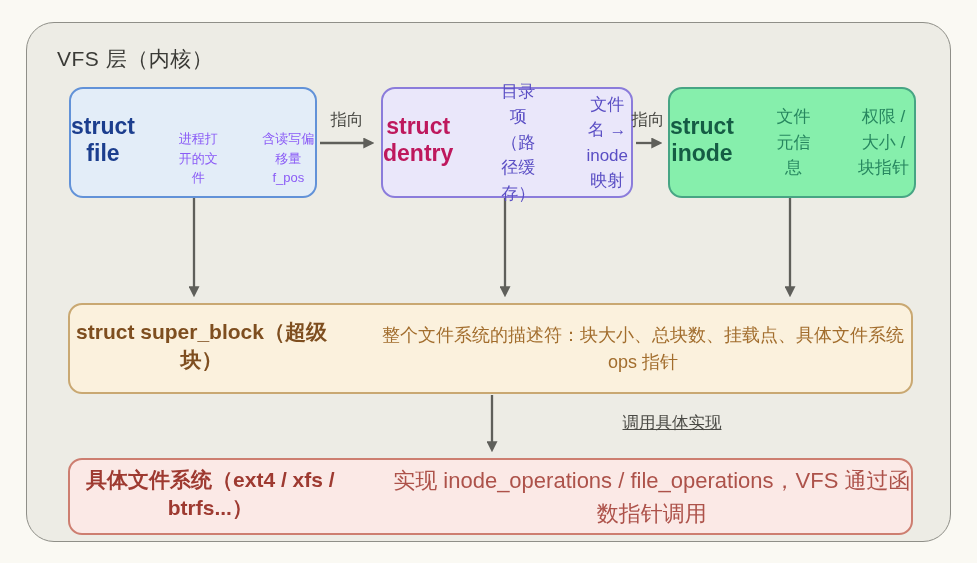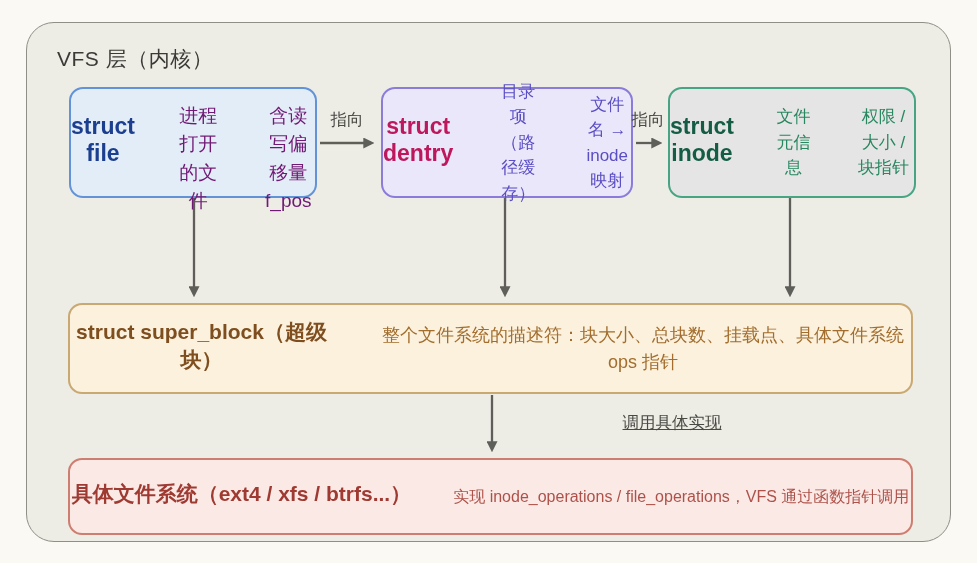--- a/index.html
+++ b/index.html
@@ -23,33 +23,33 @@
   svg.arrows{position:absolute;left:0;top:0;width:977px;height:563px;z-index:1;}
   .node{
     position:absolute;border-radius:14px;box-sizing:border-box;
     display:flex;flex-direction:row;align-items:center;justify-content:center;
     text-align:center;z-index:2;gap:42px;
   }
   .node .t{font-weight:700;}
   .node .l{line-height:1.5;}
   .node-file{left:69px;top:87px;width:248px;height:111px;background:#e3edf8;border:2px solid #6292d8;}
   .node-file .t{font-size:23px;color:#1c3e8e;margin-bottom:5px;}
-  .node-file .l{font-size:19px;color:#701a75;margin-top:32px;}
+  .node-file .l{font-size:13px;color:#8b5cf6;margin-top:32px;}
   .node-dentry{left:381px;top:87px;width:252px;height:111px;background:#eae7fa;border:2px solid #8b7cdb;}
   .node-dentry .t{font-size:23px;color:#be185d;margin-bottom:5px;}
   .node-dentry .l{font-size:17px;color:#5a4ec4;}
-  .node-inode{left:668px;top:87px;width:248px;height:111px;background:#e5e5e5;border:2px solid #47a584;}
+  .node-inode{left:668px;top:87px;width:248px;height:111px;background:#86efac;border:2px solid #47a584;}
   .node-inode .t{font-size:23px;color:#155c44;margin-bottom:5px;}
   .node-inode .l{font-size:17px;color:#27875f;}
   .node-super{left:68px;top:303px;width:845px;height:91px;background:#fbf1dd;border:2px solid #c9a872;justify-content:flex-end;}
   .node-super .t{font-size:21px;color:#7e4e1f;margin-bottom:6px;}
   .node-super .l{font-size:18px;color:#a26d2d;}
   .node-fs{left:68px;top:458px;width:845px;height:77px;background:#fbe9e6;border:2px solid #cd7e70;}
   .node-fs .t{font-size:21px;color:#9e3a31;margin-bottom:5px;}
-  .node-fs .l{font-size:16px;color:#ad524a;}
+  .node-fs .l{font-size:22px;color:#ad524a;}
   .edge-label{
     position:absolute;transform:translate(-50%,-50%);
     font-size:16.5px;color:#4a4a45;white-space:nowrap;z-index:3;
   }
   .edge-label.masked{background:#edece5;padding:1px 6px;}
 </style>
 </head>
 <body>
 
 <div class="stage">

